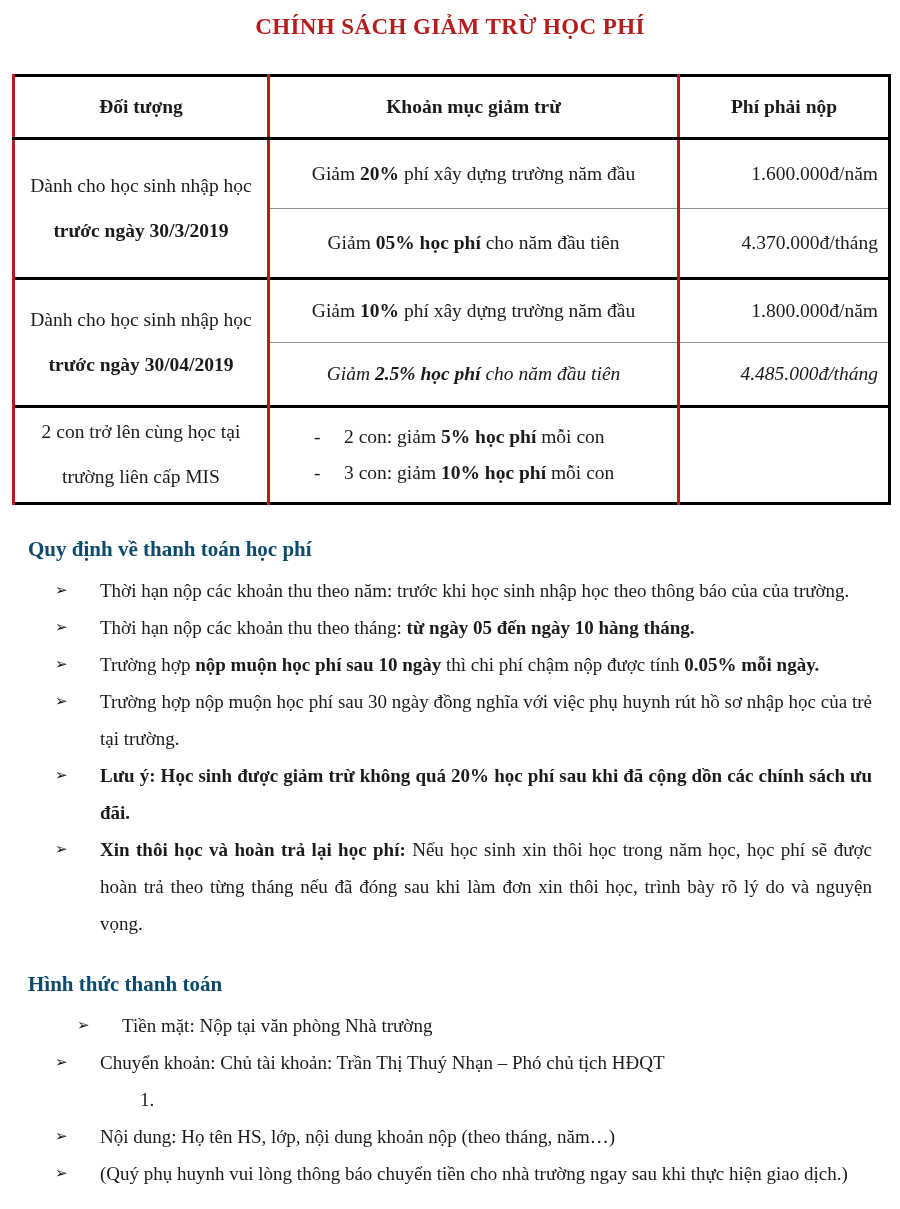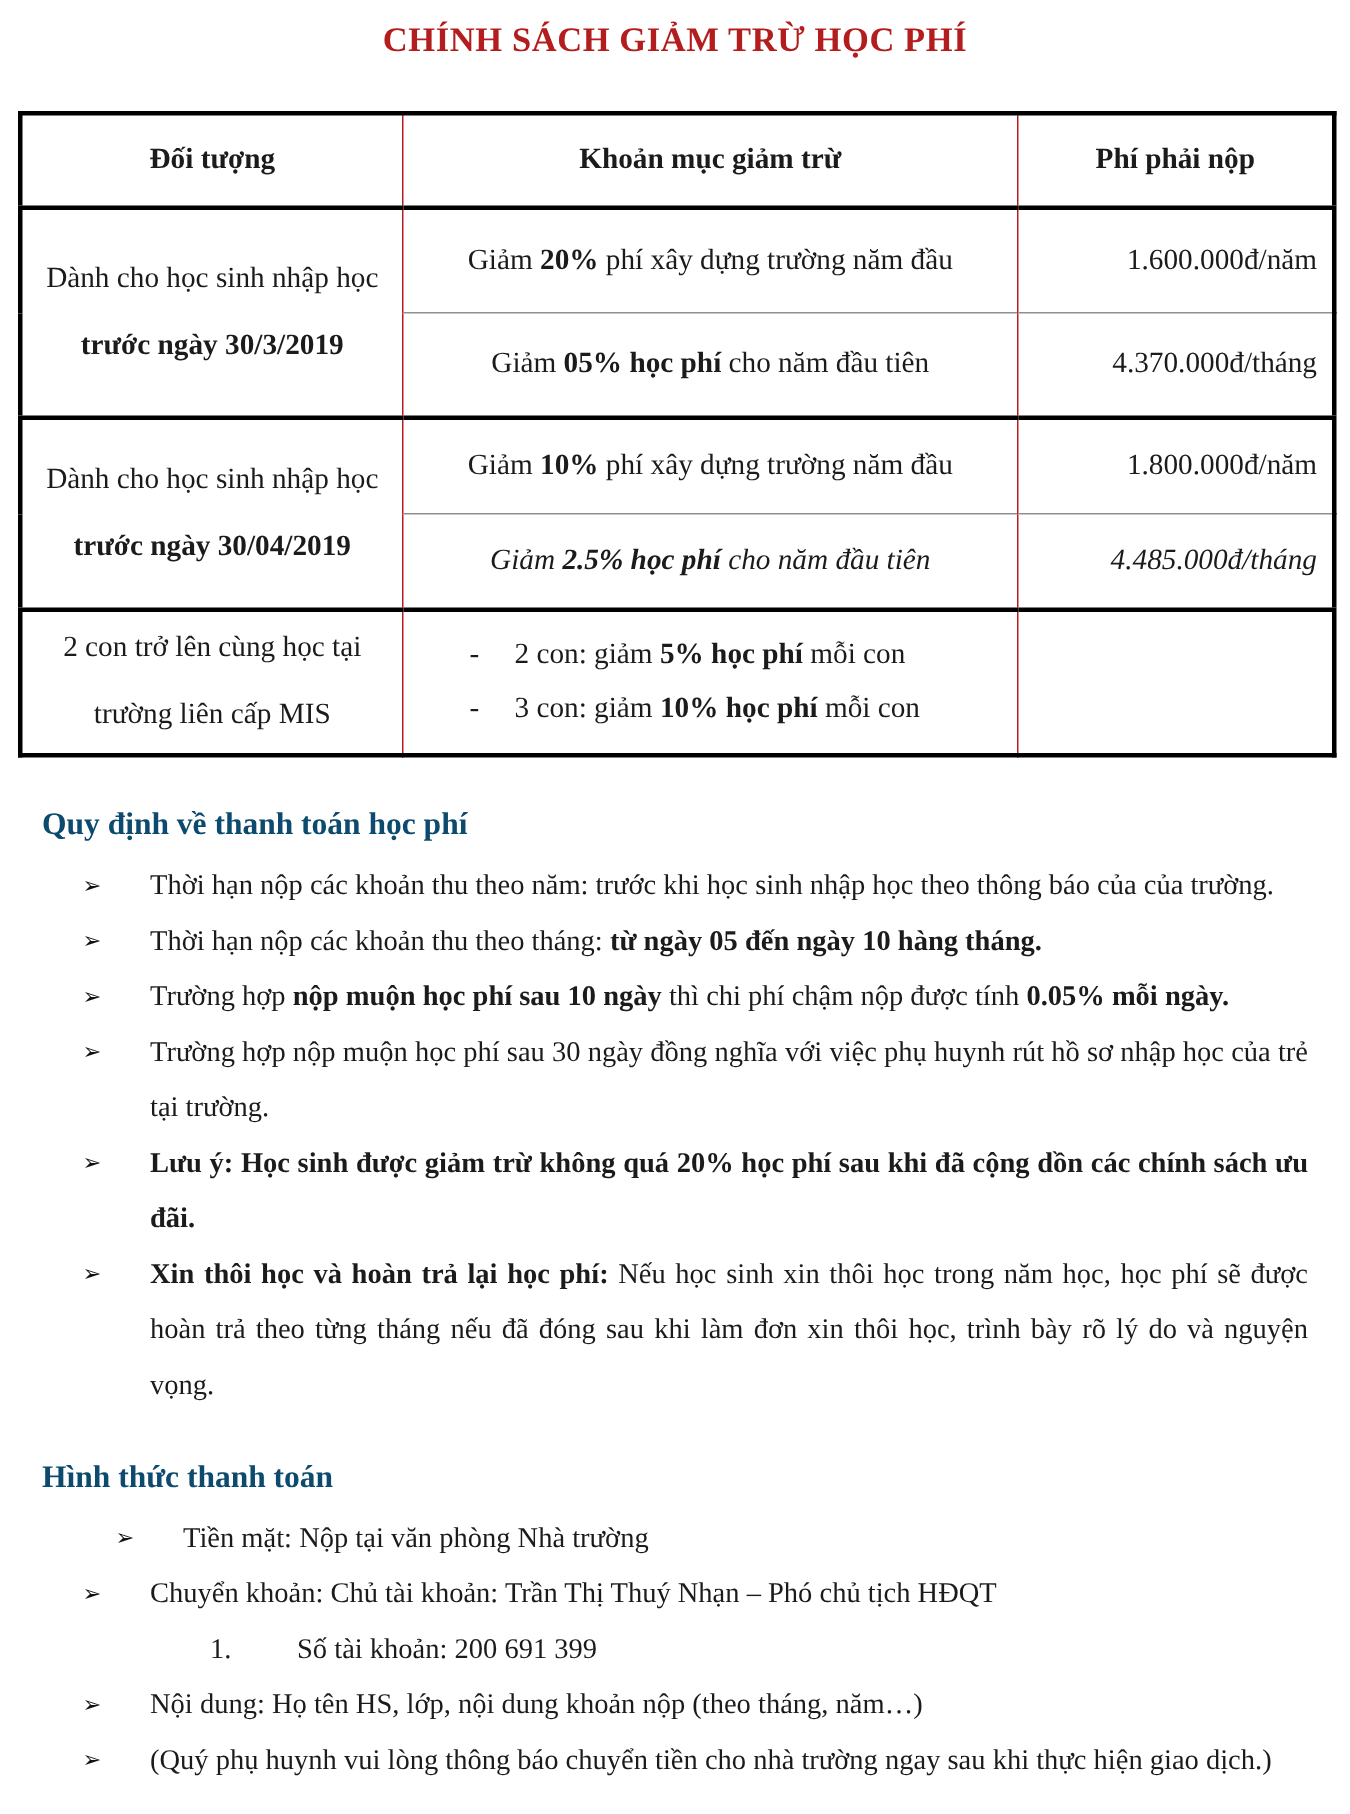--- a/index.html
+++ b/index.html
@@ -15,21 +15,21 @@
     color: #b31d1d; font-size: 23px; font-weight: bold; letter-spacing: .4px;
   }
 
   
   table.fee-table {
     border-collapse: collapse; table-layout: fixed;
     width: 876px; margin: 34px 0 0 12px;
     border: 3px solid #000; font-size: 19.5px;
   }
   col.c1 { width: 255px; } col.c2 { width: 410px; } col.c3 { width: 211px; }
-  .fee-table th, .fee-table td { border-left: 1px solid #b91c1c; vertical-align: middle; }
+  .fee-table th, .fee-table td { border-left: 3px solid #b91c1c; vertical-align: middle; }
   .fee-table th {
     border-bottom: 3px solid #000; height: 58px;
     text-align: center; font-weight: bold;
   }
   .fee-table tr.grp td { border-top: 3px solid #000; }
   .fee-table tr.sub td { border-top: 1px solid #909090; }
   tr.r-a { height: 70px; } tr.r-a2 { height: 70px; }
   tr.r-b { height: 64px; } tr.r-b2 { height: 64px; font-style: italic; }
   tr.r-c { height: 74px; }
   td.col1 { text-align: center; line-height: 2.3; padding: 2px 6px; }
@@ -157,21 +157,20 @@
         <span class="marker">➢</span>
         <div class="btext"><span>Tiền mặt: Nộp tại văn phòng Nhà trường</span></div>
       </li>
       <li>
         <span class="marker">➢</span>
         <div class="btext"><span>Chuyển khoản: Chủ tài khoản: Trần Thị Thuý Nhạn – Phó chủ tịch HĐQT</span></div>
       </li>
     </ul>
     <div class="sub-item">
       <span class="sub-num">1.</span>
-      <span>Số tài khoản: 200 691 399</span>
     </div>
     <ul class="bullets">
       <li>
         <span class="marker">➢</span>
         <div class="btext"><span>Nội dung: Họ tên HS, lớp, nội dung khoản nộp (theo tháng, năm…)</span></div>
       </li>
       <li>
         <span class="marker">➢</span>
         <div class="btext"><span>(Quý phụ huynh vui lòng thông báo chuyển tiền cho nhà trường ngay sau khi thực hiện giao dịch.)</span></div>
       </li>

